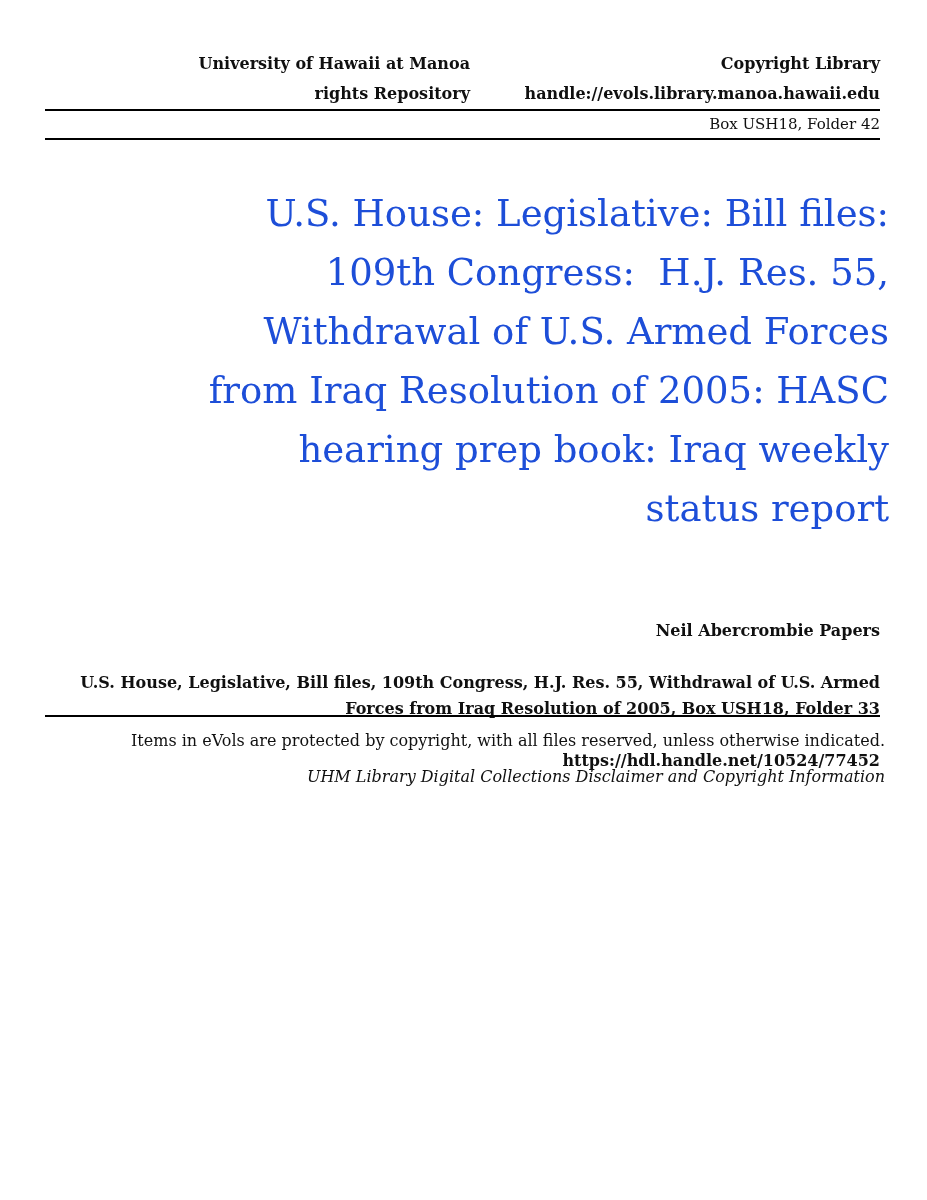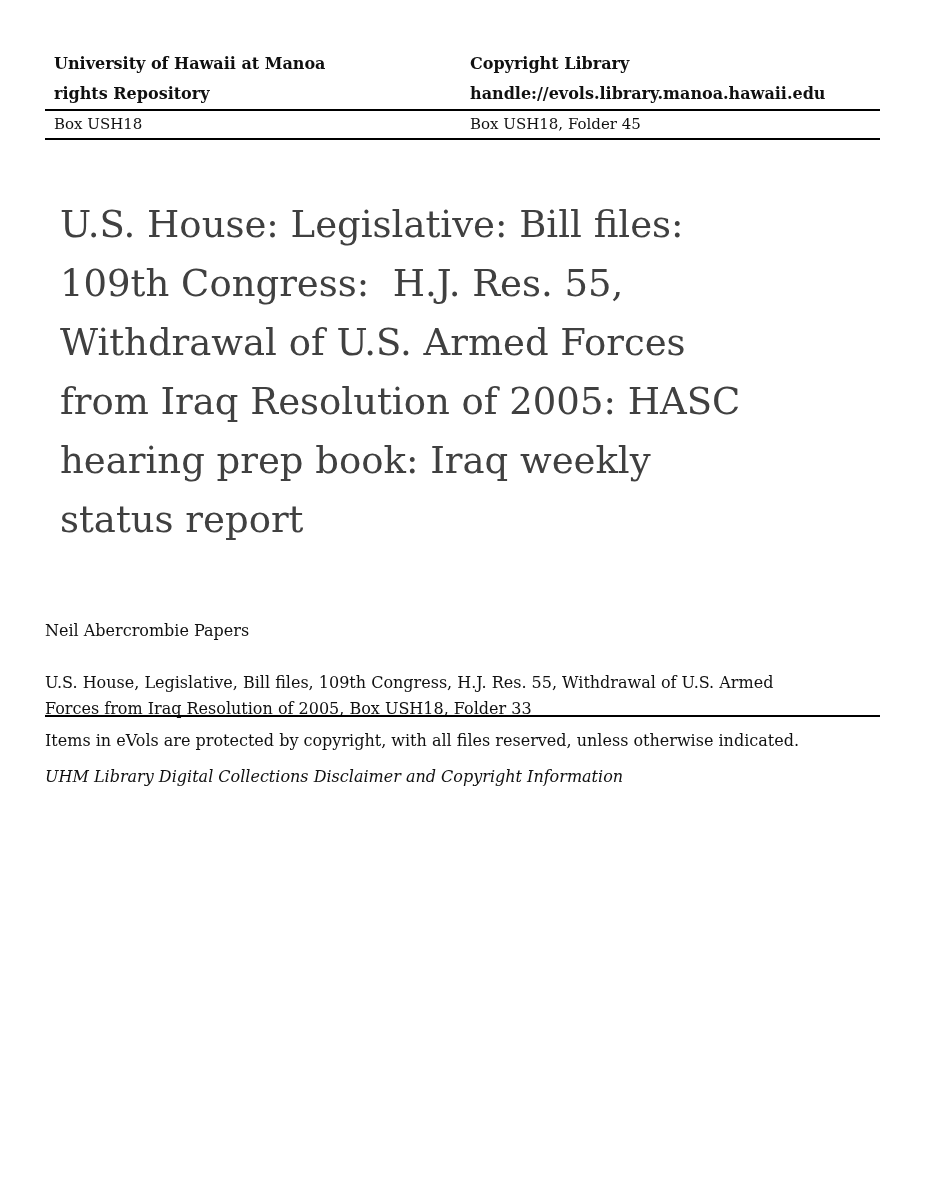--- a/index.html
+++ b/index.html
@@ -8,20 +8,21 @@
     background: #ffffff;
   }
   .page {
     position: relative;
     width: 927px;
     height: 1200px;
     background: #ffffff;
     font-family: "DejaVu Serif", "Liberation Serif", serif;
     color: #101010;
     overflow: hidden;
+    text-align: right;
   }
   
   .hdr {
     position: absolute;
     top: 49px;
     left: 45px;
     width: 835px;
   }
   .hdr-row1 {
     display: flex;
@@ -39,38 +40,38 @@
     border-bottom: 2px solid #000000;
   }
   .hdr-col1 { width: 416px; flex: 0 0 auto; }
   .hdr-col2 { flex: 1 1 auto; }
   
   .doc-title {
     position: absolute;
     top: 180px;
     left: 45px;
     width: 840px;
-    margin: 15px;
+    margin: 4px;
     font-size: 37px;
     font-weight: normal;
     line-height: 59px;
-    color: #404040;
+    color: #1d4ed8;
     white-space: pre-line;
   }
   
   .meta {
     position: absolute;
     top: 592px;
     left: 45px;
     width: 835px;
     font-size: 16px;
     line-height: 26px;
     white-space: pre-line;
   }
-  .meta div { white-space: pre-line; }
+  .meta div { white-space: pre-line; font-weight: bold; }
   .meta-handle { cursor: pointer; }
   
   .divider {
     position: absolute;
     top: 715px;
     left: 45px;
     width: 835px;
     height: 2px;
     background: #000000;
   }
@@ -104,36 +105,36 @@
       <div class="hdr-col1">
         <div>University of Hawaii at Manoa</div>
         <div>rights Repository</div>
       </div>
       <div class="hdr-col2">
         <div>Copyright Library</div>
         <div>handle://evols.library.manoa.hawaii.edu</div>
       </div>
     </div>
     <div class="hdr-row2">
-      <div class="hdr-col1">Box USH18</div>
-      <div class="hdr-col2">Box USH18, Folder 45</div>
+      <div class="hdr-col2">Box USH18, Folder 42</div>
     </div>
   </div>
 
   <h1 class="doc-title">U.S. House: Legislative: Bill files:
 109th Congress:&nbsp; H.J. Res. 55,
 Withdrawal of U.S. Armed Forces
 from Iraq Resolution of 2005: HASC
 hearing prep book: Iraq weekly
 status report</h1>
 
   <div class="meta">
     <div>Neil Abercrombie Papers</div>
     <div>U.S. House, Legislative, Bill files, 109th Congress, H.J. Res. 55, Withdrawal of U.S. Armed
 Forces from Iraq Resolution of 2005, Box USH18, Folder 33</div>
+    <div class="meta-handle">https://hdl.handle.net/10524/77452</div>
   </div>
 
   <div class="divider"></div>
 
   <div class="rights">Items in eVols are protected by copyright, with all files reserved, unless otherwise indicated.</div>
 
   <div class="disclaimer">UHM Library Digital Collections Disclaimer and Copyright Information</div>
 
 </div>
 

